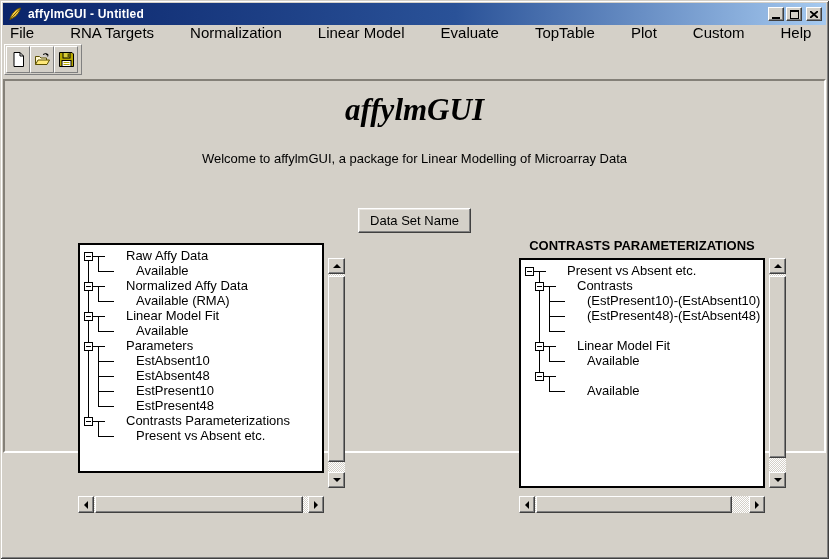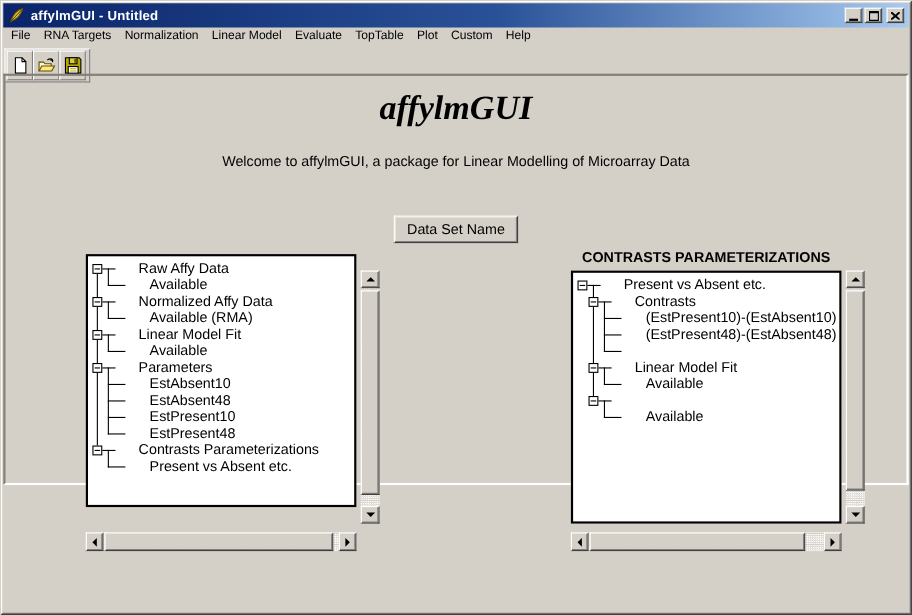--- a/index.html
+++ b/index.html
@@ -25,39 +25,39 @@
     border-color:#ffffff #404040 #404040 #ffffff;
     box-shadow:inset -1px -1px 0 #808080;
     display:flex;align-items:center;justify-content:center;padding:0;
   }
   .wbtn.close{margin-left:2px;}
   .g-min{width:8px;height:2px;background:#000;margin-top:8px;}
   .g-max{width:9px;height:9px;border:1px solid #000;border-top:2px solid #000;}
   
   .menubar{
     position:absolute;left:3px;top:25px;right:3px;height:17px;
-    display:flex;align-items:flex-start;font-size:11px;padding-left:1px;
+    display:flex;align-items:flex-end;font-size:15px;padding-left:1px;gap:24px;
   }
   .menu-item{padding:1px 6px;white-space:nowrap;}
   
   .toolbar{position:absolute;left:3px;top:42px;right:3px;height:37px;}
   .toolframe{
     position:absolute;left:1px;top:2px;width:78px;height:31px;
     border:1px solid;border-color:#ffffff #808080 #808080 #ffffff;
     box-shadow:0 0 0 1px #d4d0c8 inset;
     display:flex;align-items:center;padding:1px;
   }
   .tb-btn{
     width:24px;height:27px;background:#d4d0c8;border:1px solid;
     border-color:#ffffff #808080 #808080 #ffffff;
     display:flex;align-items:center;justify-content:center;padding:0;
   }
   
   .main{
-    position:absolute;left:3px;top:67px;width:823px;height:374px;
+    position:absolute;left:3px;top:79px;width:823px;height:374px;
     border:2px solid;border-color:#848078 #ffffff #ffffff #848078;
   }
   .heading{
     text-align:center;margin-top:12px;
     font-family:"Liberation Serif",serif;font-style:italic;font-weight:bold;
     font-size:31px;line-height:34px;
   }
   .welcome{text-align:center;margin-top:24px;font-size:13px;line-height:15px;}
   .btnrow{text-align:center;margin-top:42px;height:25px;}
   .push-btn{

